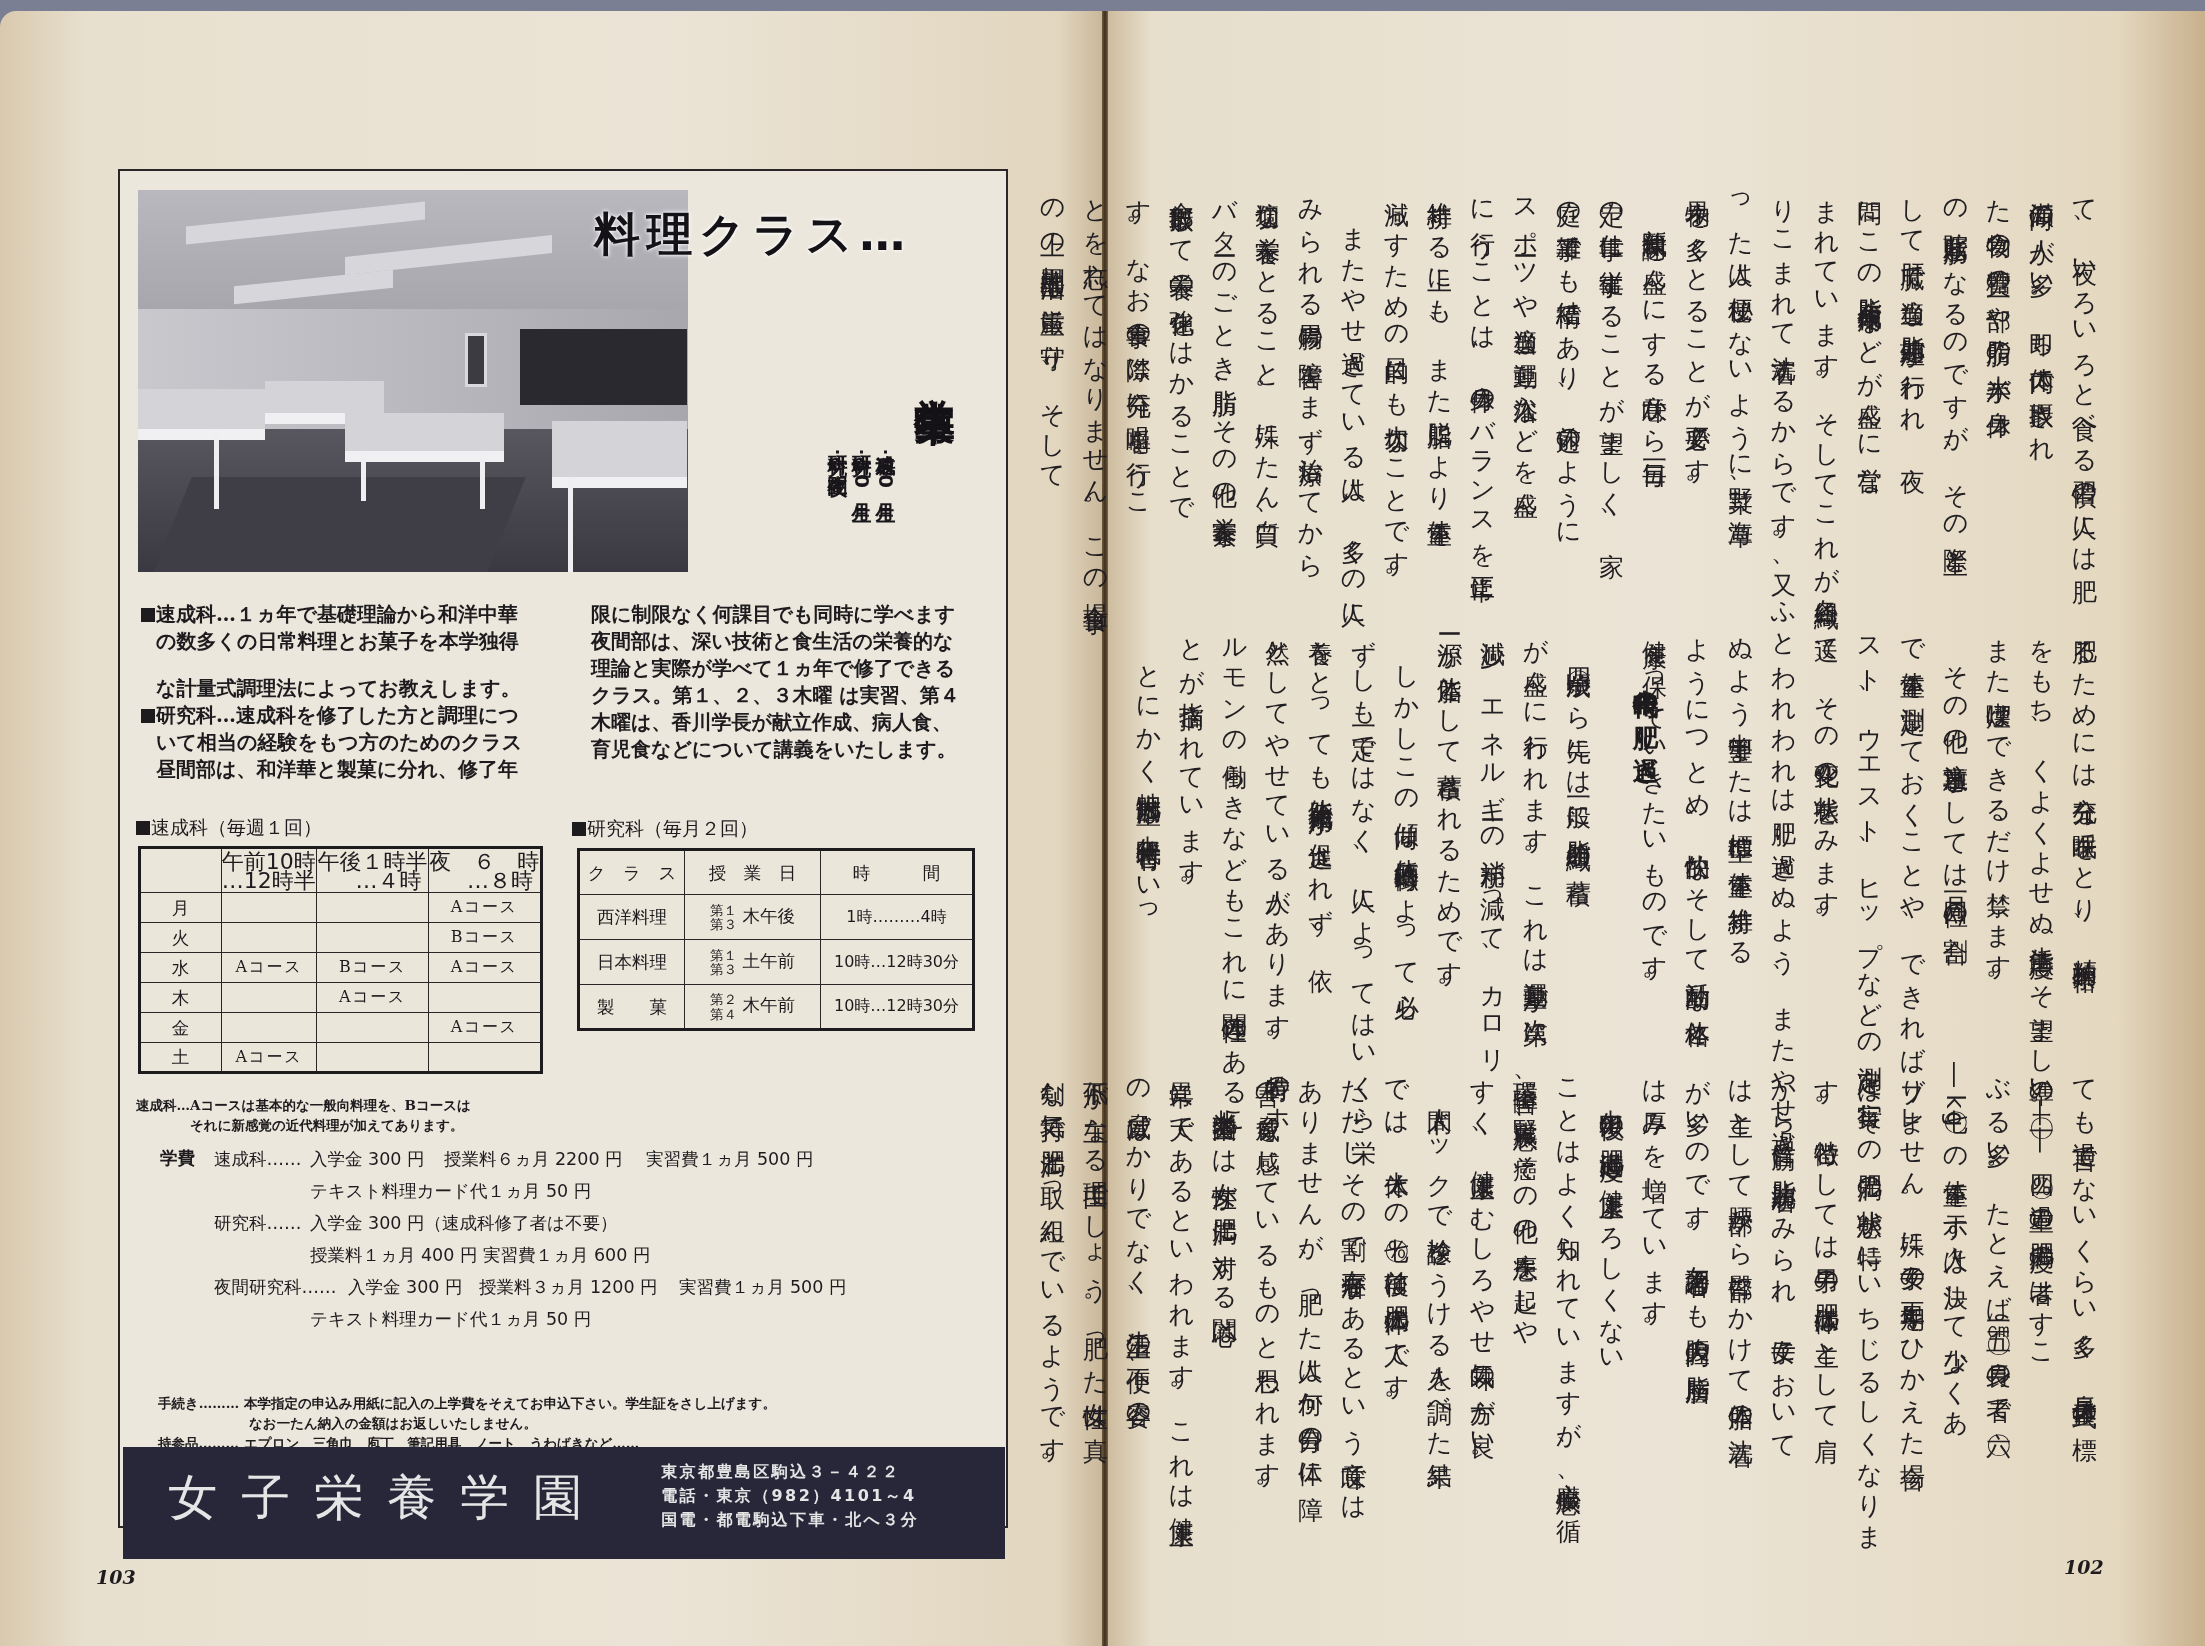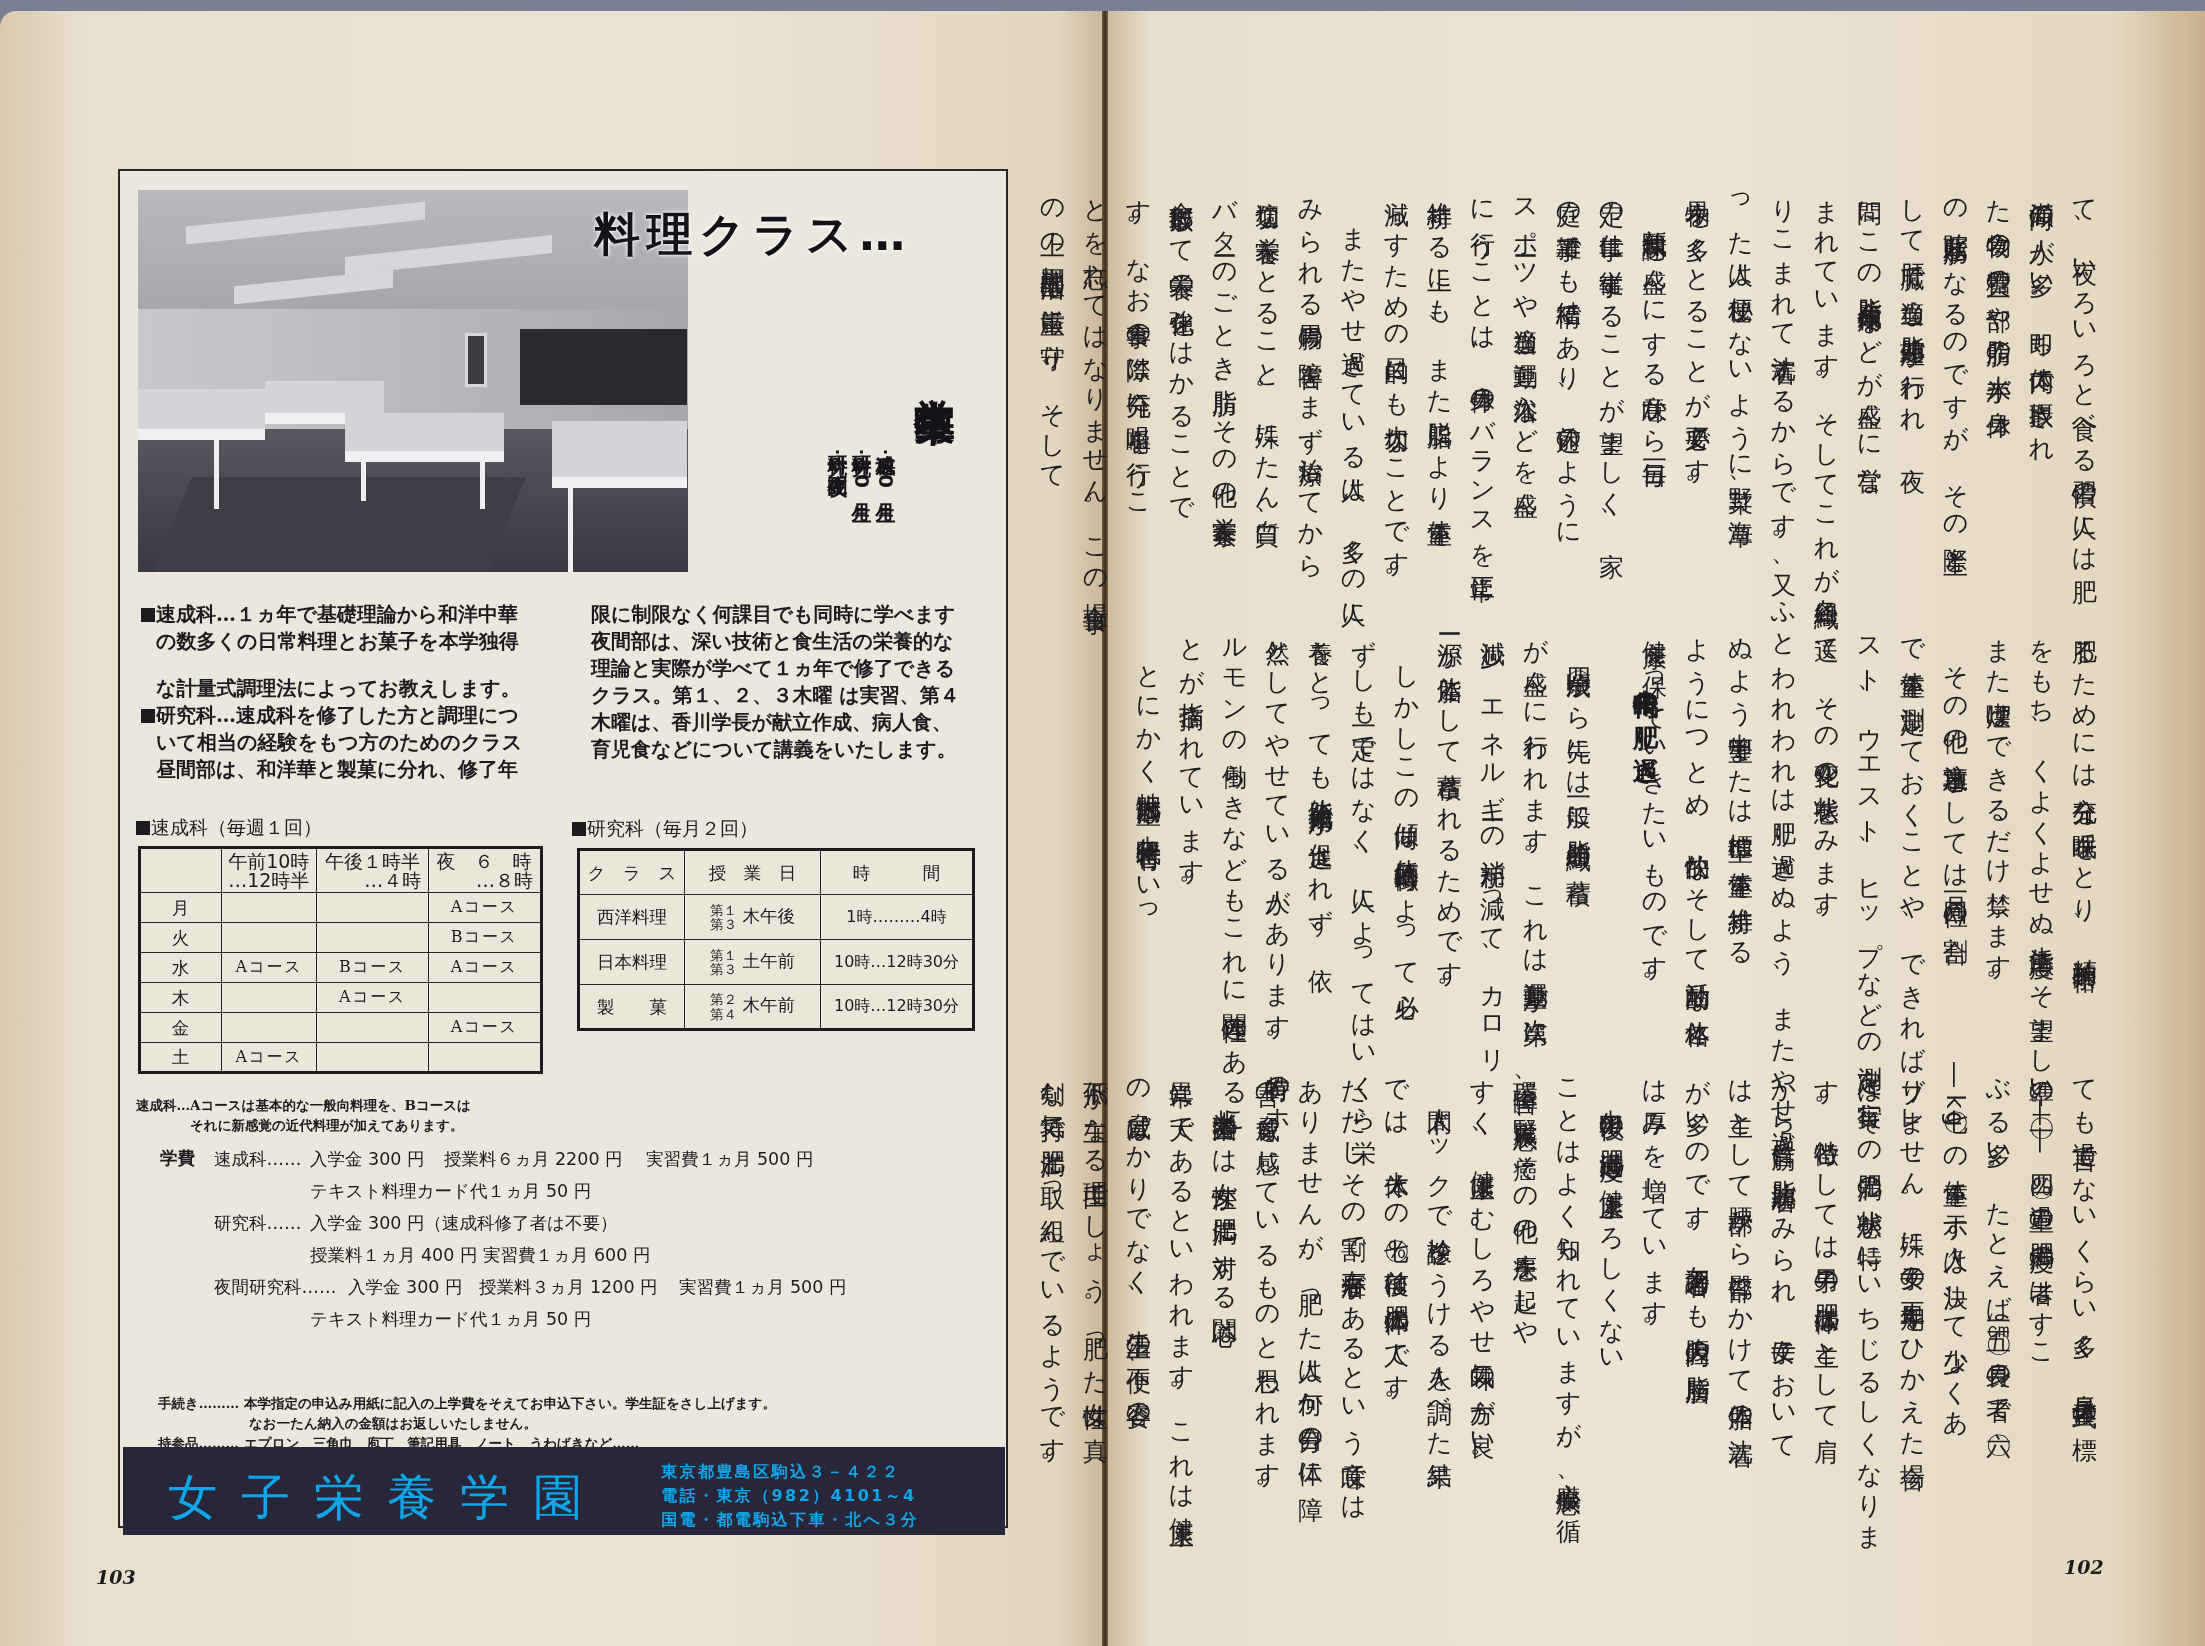--- a/index.html
+++ b/index.html
@@ -60,34 +60,34 @@
   .desc { position:absolute; top:430px; font-family:"DejaVu Serif", serif;
     font-size:20px; line-height:27px; color:#1d1b1e; font-weight:bold; }
   .desc .line { white-space:nowrap; }
   .sq { display:inline-block; width:13.5px; height:13.5px; background:#1d1b1e; margin-right:1.6px; vertical-align:-0.8px; }
 
   .sec-head { position:absolute; font-size:19px; color:#1d1b1e; white-space:nowrap; }
 
   table.sched { position:absolute; border-collapse:collapse; border:3.2px solid #1d1b1e;
     font-size:17.5px; color:#1d1b1e; background:#ebe6da; }
   table.sched td, table.sched th { border:1.6px solid #2a2628; padding:0; text-align:center; font-weight:normal; }
-  table.sched th.h2 { line-height:19px; font-size:19px; }
+  table.sched th.h2 { line-height:19px; font-size:22px; }
   table.sched td.serif { font-family:"DejaVu Serif", serif; font-size:16px; letter-spacing:1.6px; }
   .note { position:absolute; font-family:"DejaVu Serif", serif; font-size:13.5px; line-height:19px; white-space:nowrap; font-weight:bold; }
 
   .fees { position:absolute; left:40px; top:972px; font-size:17.5px; line-height:32px; color:#1d1b1e; white-space:nowrap; }
   .fees .row { position:relative; height:32px; }
   .fees span { position:absolute; }
   .proc { position:absolute; left:38px; top:1222px; font-family:"DejaVu Serif", serif; font-weight:bold;
     font-size:13.5px; line-height:20px; white-space:nowrap; }
   .proc .row { position:relative; height:20px; }
   .proc span { position:absolute; }
 
-  .banner { position:absolute; left:3.2px; top:1276px; width:882px; height:88px; background:#28273a;
-    color:#0ea5e9; }
+  .banner { position:absolute; left:3.2px; top:1276px; width:882px; height:112px; background:#28273a;
+    color:#e5e5e5; }
   .banner .school { position:absolute; left:45px; top:17.5px; font-size:49px; letter-spacing:24px; font-weight:normal; }
   .banner .addr { position:absolute; left:538px; top:12.7px; font-size:16px; line-height:24px; letter-spacing:2.4px; font-weight:bold; white-space:nowrap; }
 
   .pagenum { position:absolute; font-family:"DejaVu Serif", serif; font-style:italic; font-weight:bold; font-size:19px; color:#1d1b1e; }
 
   
   .article-block {
     position:absolute; writing-mode:vertical-rl;
     font-family:"DejaVu Sans", sans-serif; font-size:25px; line-height:43px; letter-spacing:2.4px;
     color:#211e22;

